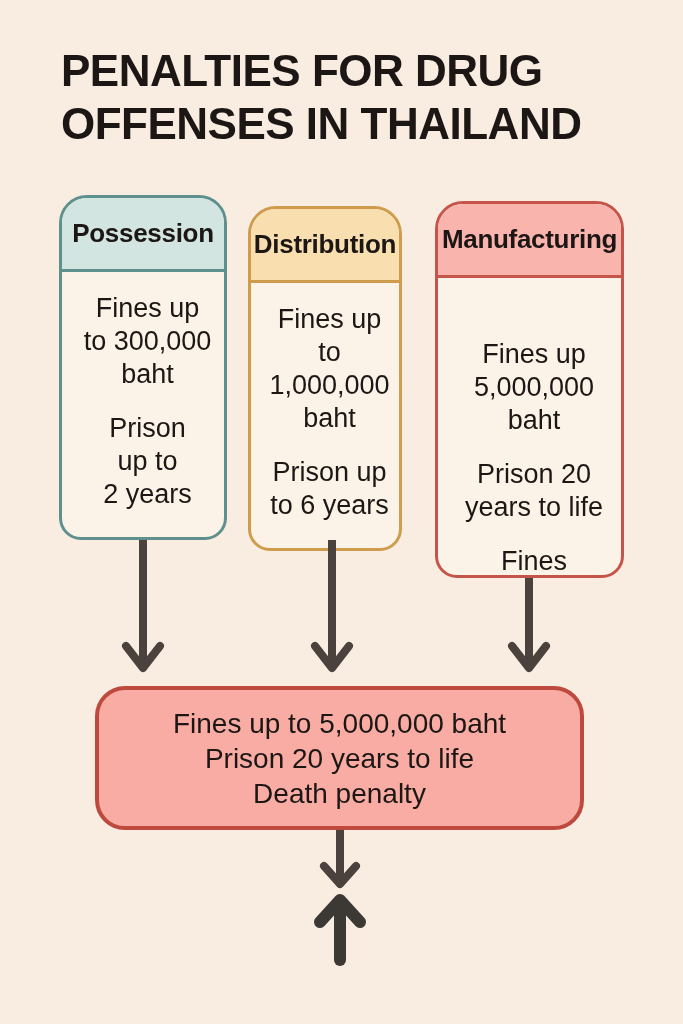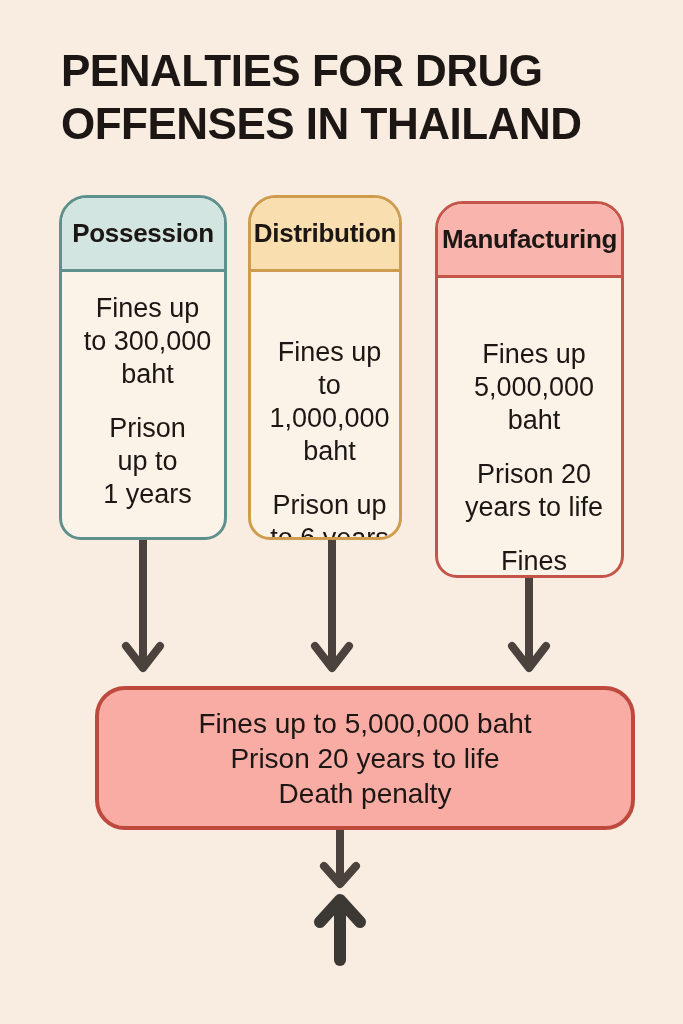--- a/index.html
+++ b/index.html
@@ -63,28 +63,28 @@
   }
 
   .card.teal { border-color: var(--teal-border, #5E908D); }
   .card.teal .card-header { background: var(--teal-fill, #D3E5E1); border-color: var(--teal-border, #5E908D); }
   .card.gold { border-color: var(--gold-border, #CE9C4C); }
   .card.gold .card-header { background: var(--gold-fill, #F9DFB0); border-color: var(--gold-border, #CE9C4C); }
   .card.red { border-color: var(--red-border, #C5544A); }
   .card.red .card-header { background: var(--red-fill, #F9B4AD); border-color: var(--red-border, #C5544A); }
 
   .card-possession    { left: 59px;  top: 195px; width: 168px; height: 345px; }
-  .card-distribution  { left: 248px; top: 195px; width: 154px; height: 345px; gap: 44px; }
+  .card-distribution  { left: 248px; top: 206px; width: 154px; height: 345px; }
   .card-manufacturing { left: 435px; top: 201px; width: 189px; height: 377px; gap: 40px; }
 
   .summary-box {
     position: absolute;
     left: 95px;
     top: 686px;
-    width: 540px;
+    width: 489px;
     height: 144px;
     background: var(--summary-fill, #F8ACA4);
     border: 4px solid var(--summary-border, #BE4A3E);
     border-radius: 30px;
     display: flex;
     align-items: center;
     justify-content: center;
   }
   .summary-box p {
     font-size: 28px;
@@ -119,21 +119,21 @@
   <section class="card teal card-possession">
     <div class="card-header">
       <span>Possession</span>
     </div>
     <div class="card-body">
       <p>Fines up
 to 300,000
 baht</p>
       <p>Prison
 up to
-1 years</p>
+2 years</p>
     </div>
   </section>
 
   <section class="card gold card-distribution">
     <div class="card-header">
       <span>Distribution</span>
     </div>
     <div class="card-body">
       <p>Fines up
 to 1,000,000

